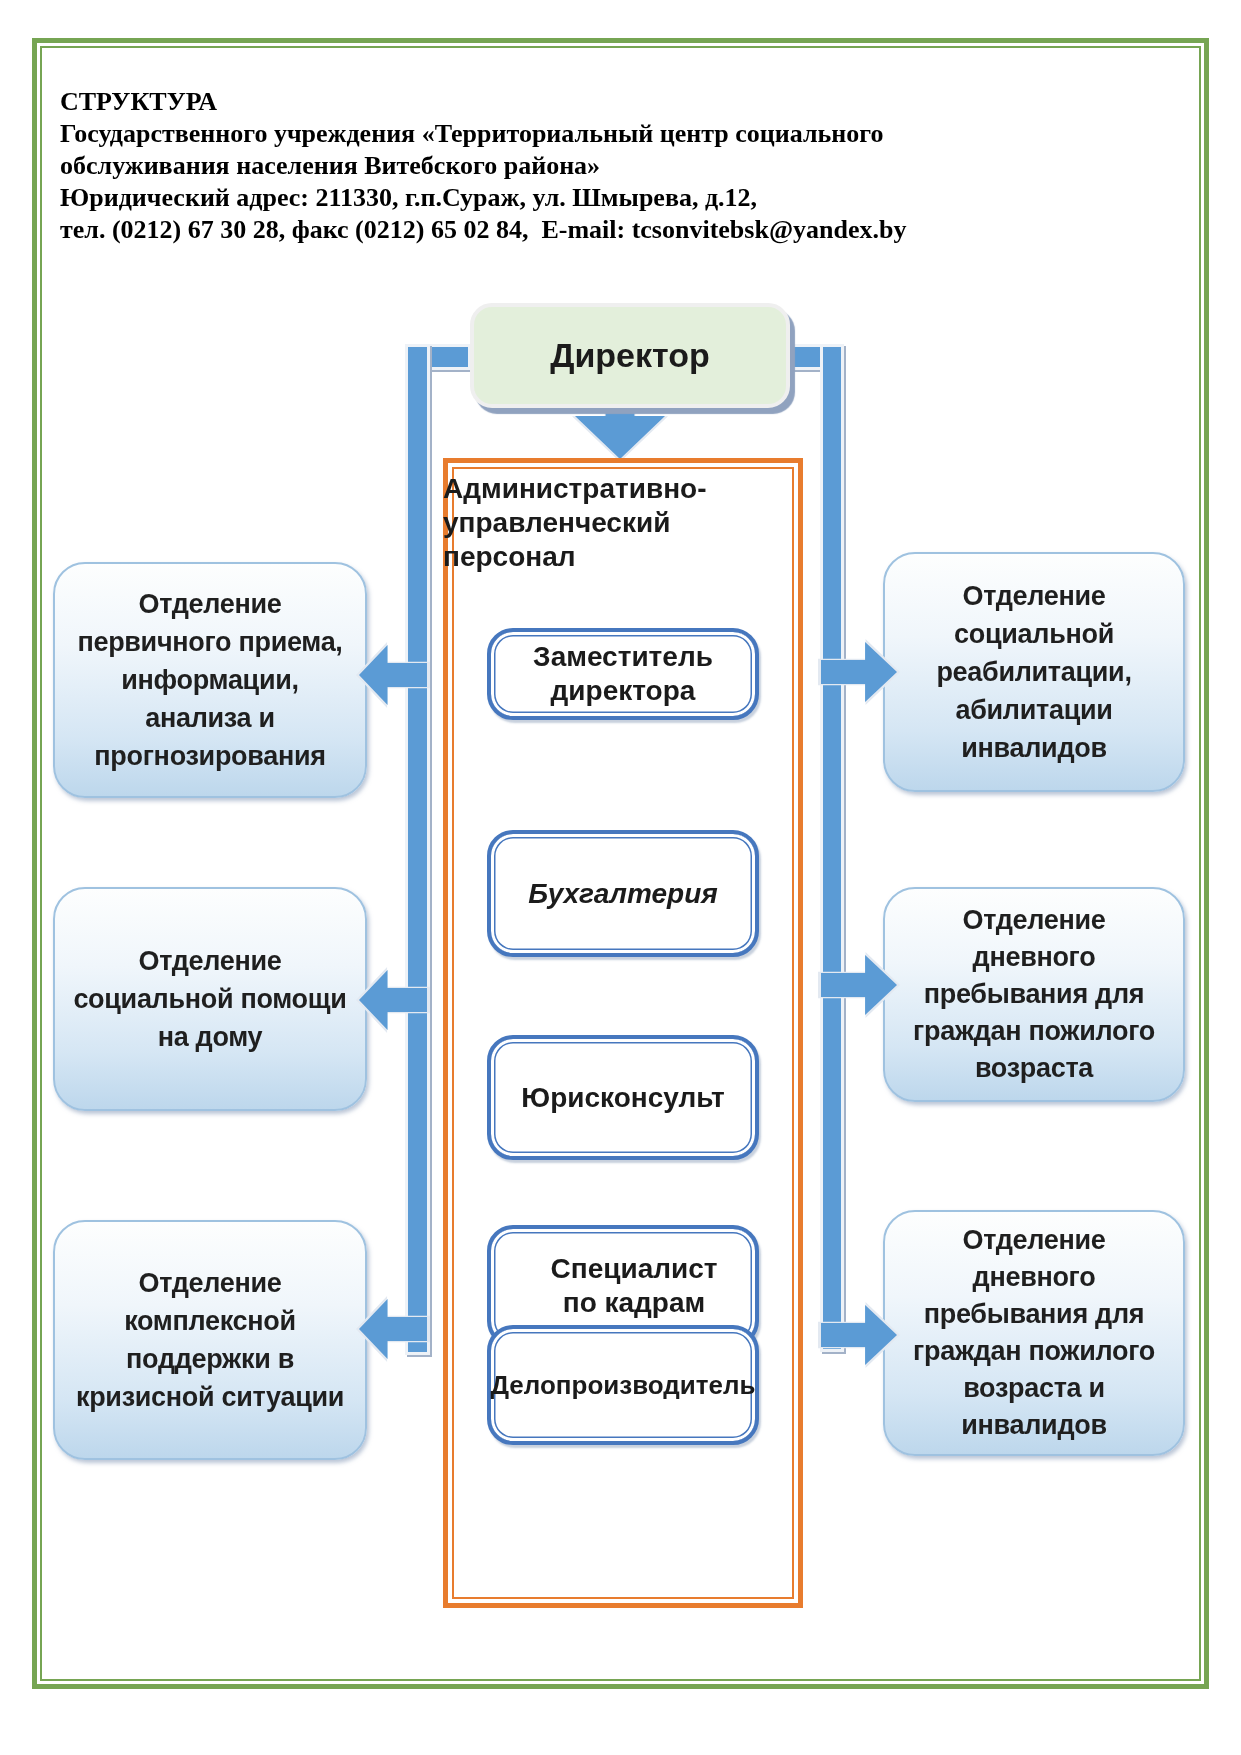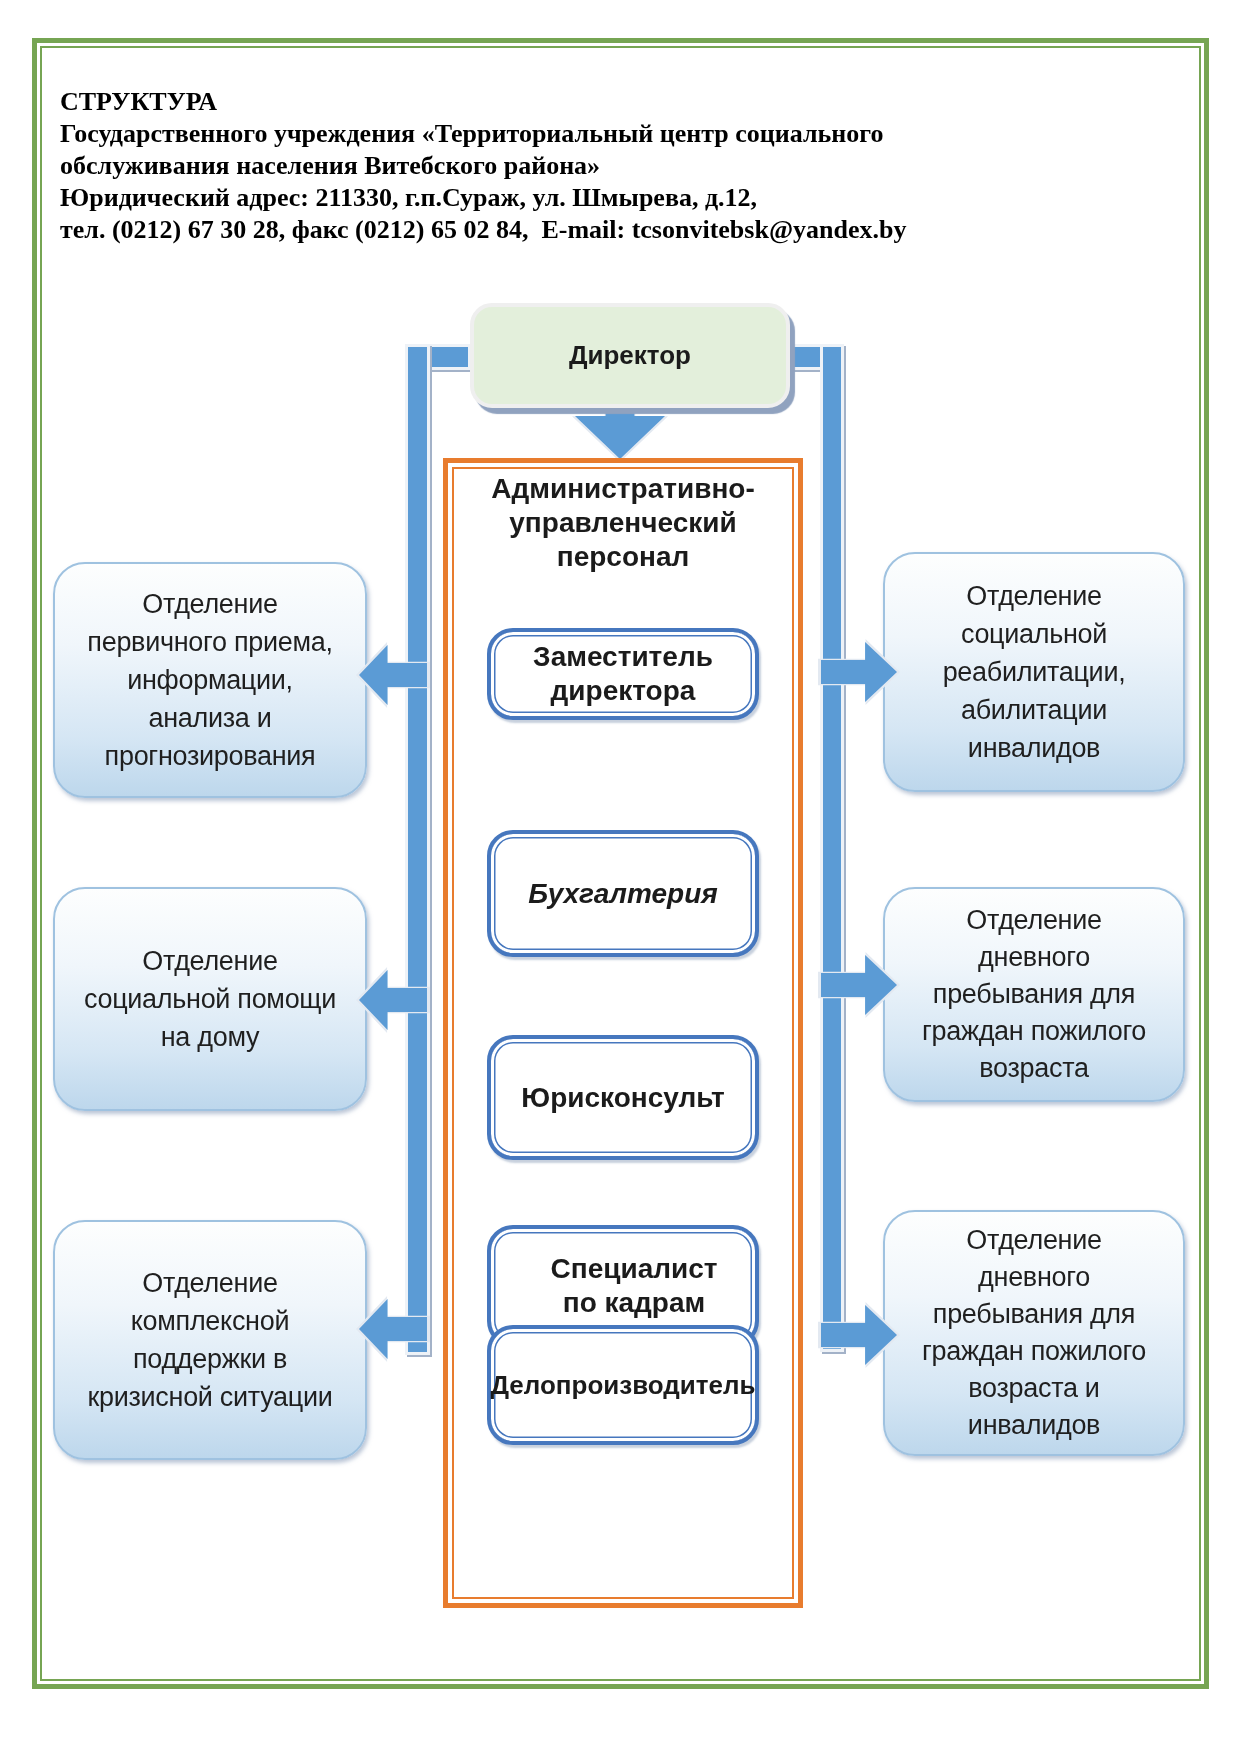--- a/index.html
+++ b/index.html
@@ -50,34 +50,34 @@
   .arrow-r2{left:818px;top:952px;width:82px;height:66px;}
   .arrow-r3{left:818px;top:1302px;width:82px;height:66px;}
 
   
   .director-box{
     position:absolute;left:470px;top:303px;width:312px;height:97px;
     background:#e3efdb;
     border:4px solid #efefef;border-radius:22px;
     box-shadow:5px 6px 1px #90a2bf;
     display:flex;align-items:center;justify-content:center;
-    font-size:26px;font-weight:bold;z-index:6;
+    font-size:34px;font-weight:bold;z-index:6;
   }
 
   
   .admin-box{
     position:absolute;left:443px;top:458px;width:360px;height:1150px;
     background:#ffffff;
     border:5px solid #e87c2e;
     box-shadow:inset 0 0 0 4px #ffffff, inset 0 0 0 6px #e87c2e;
     z-index:4;box-sizing:border-box;
   }
   .admin-title{
     position:absolute;left:443px;top:472px;width:360px;
-    text-align:center;font-size:28px;line-height:34px;font-weight:bold;z-index:5;
+    font-size:28px;line-height:34px;font-weight:bold;z-index:5;
   }
   .position-box{
     position:absolute;left:487px;width:272px;
     background:#ffffff;
     border:4px solid #4677be;border-radius:26px;
     box-shadow:inset 0 0 0 3px #ffffff, inset 0 0 0 4.5px #4677be, 2px 3px 2px rgba(130,150,180,.45);
     display:flex;align-items:center;justify-content:center;text-align:center;
     font-size:28px;line-height:34px;font-weight:bold;z-index:5;box-sizing:border-box;
   }
   .pos-1{top:628px;height:92px;}
@@ -86,21 +86,21 @@
   .pos-4{top:1225px;height:122px;padding-left:22px;}
   .pos-5{top:1325px;height:120px;font-size:26px;}
 
   
   .dept-box{
     position:absolute;
     background:linear-gradient(180deg,#fdfefe 0%,#f0f6fb 35%,#d5e6f4 75%,#bdd7ec 100%);
     border:2px solid #9fc2e0;border-radius:32px;
     box-shadow:2px 3px 4px rgba(130,150,180,.55);
     display:flex;align-items:center;justify-content:center;text-align:center;
-    font-size:27px;line-height:38px;font-weight:normal;letter-spacing:-0.3px;
+    font-size:27px;line-height:38px;font-weight:bold;letter-spacing:-0.3px;
     z-index:2;box-sizing:border-box;color:#1f1f1f;
   }
   .dept-l1{left:53px;top:562px;width:314px;height:236px;}
   .dept-l2{left:53px;top:887px;width:314px;height:224px;}
   .dept-l3{left:53px;top:1220px;width:314px;height:240px;}
   .dept-r1{left:883px;top:552px;width:302px;height:240px;}
   .dept-r2{left:883px;top:887px;width:302px;height:215px;line-height:37px;}
   .dept-r3{left:883px;top:1210px;width:302px;height:246px;line-height:37px;}
 </style>
 </head>

